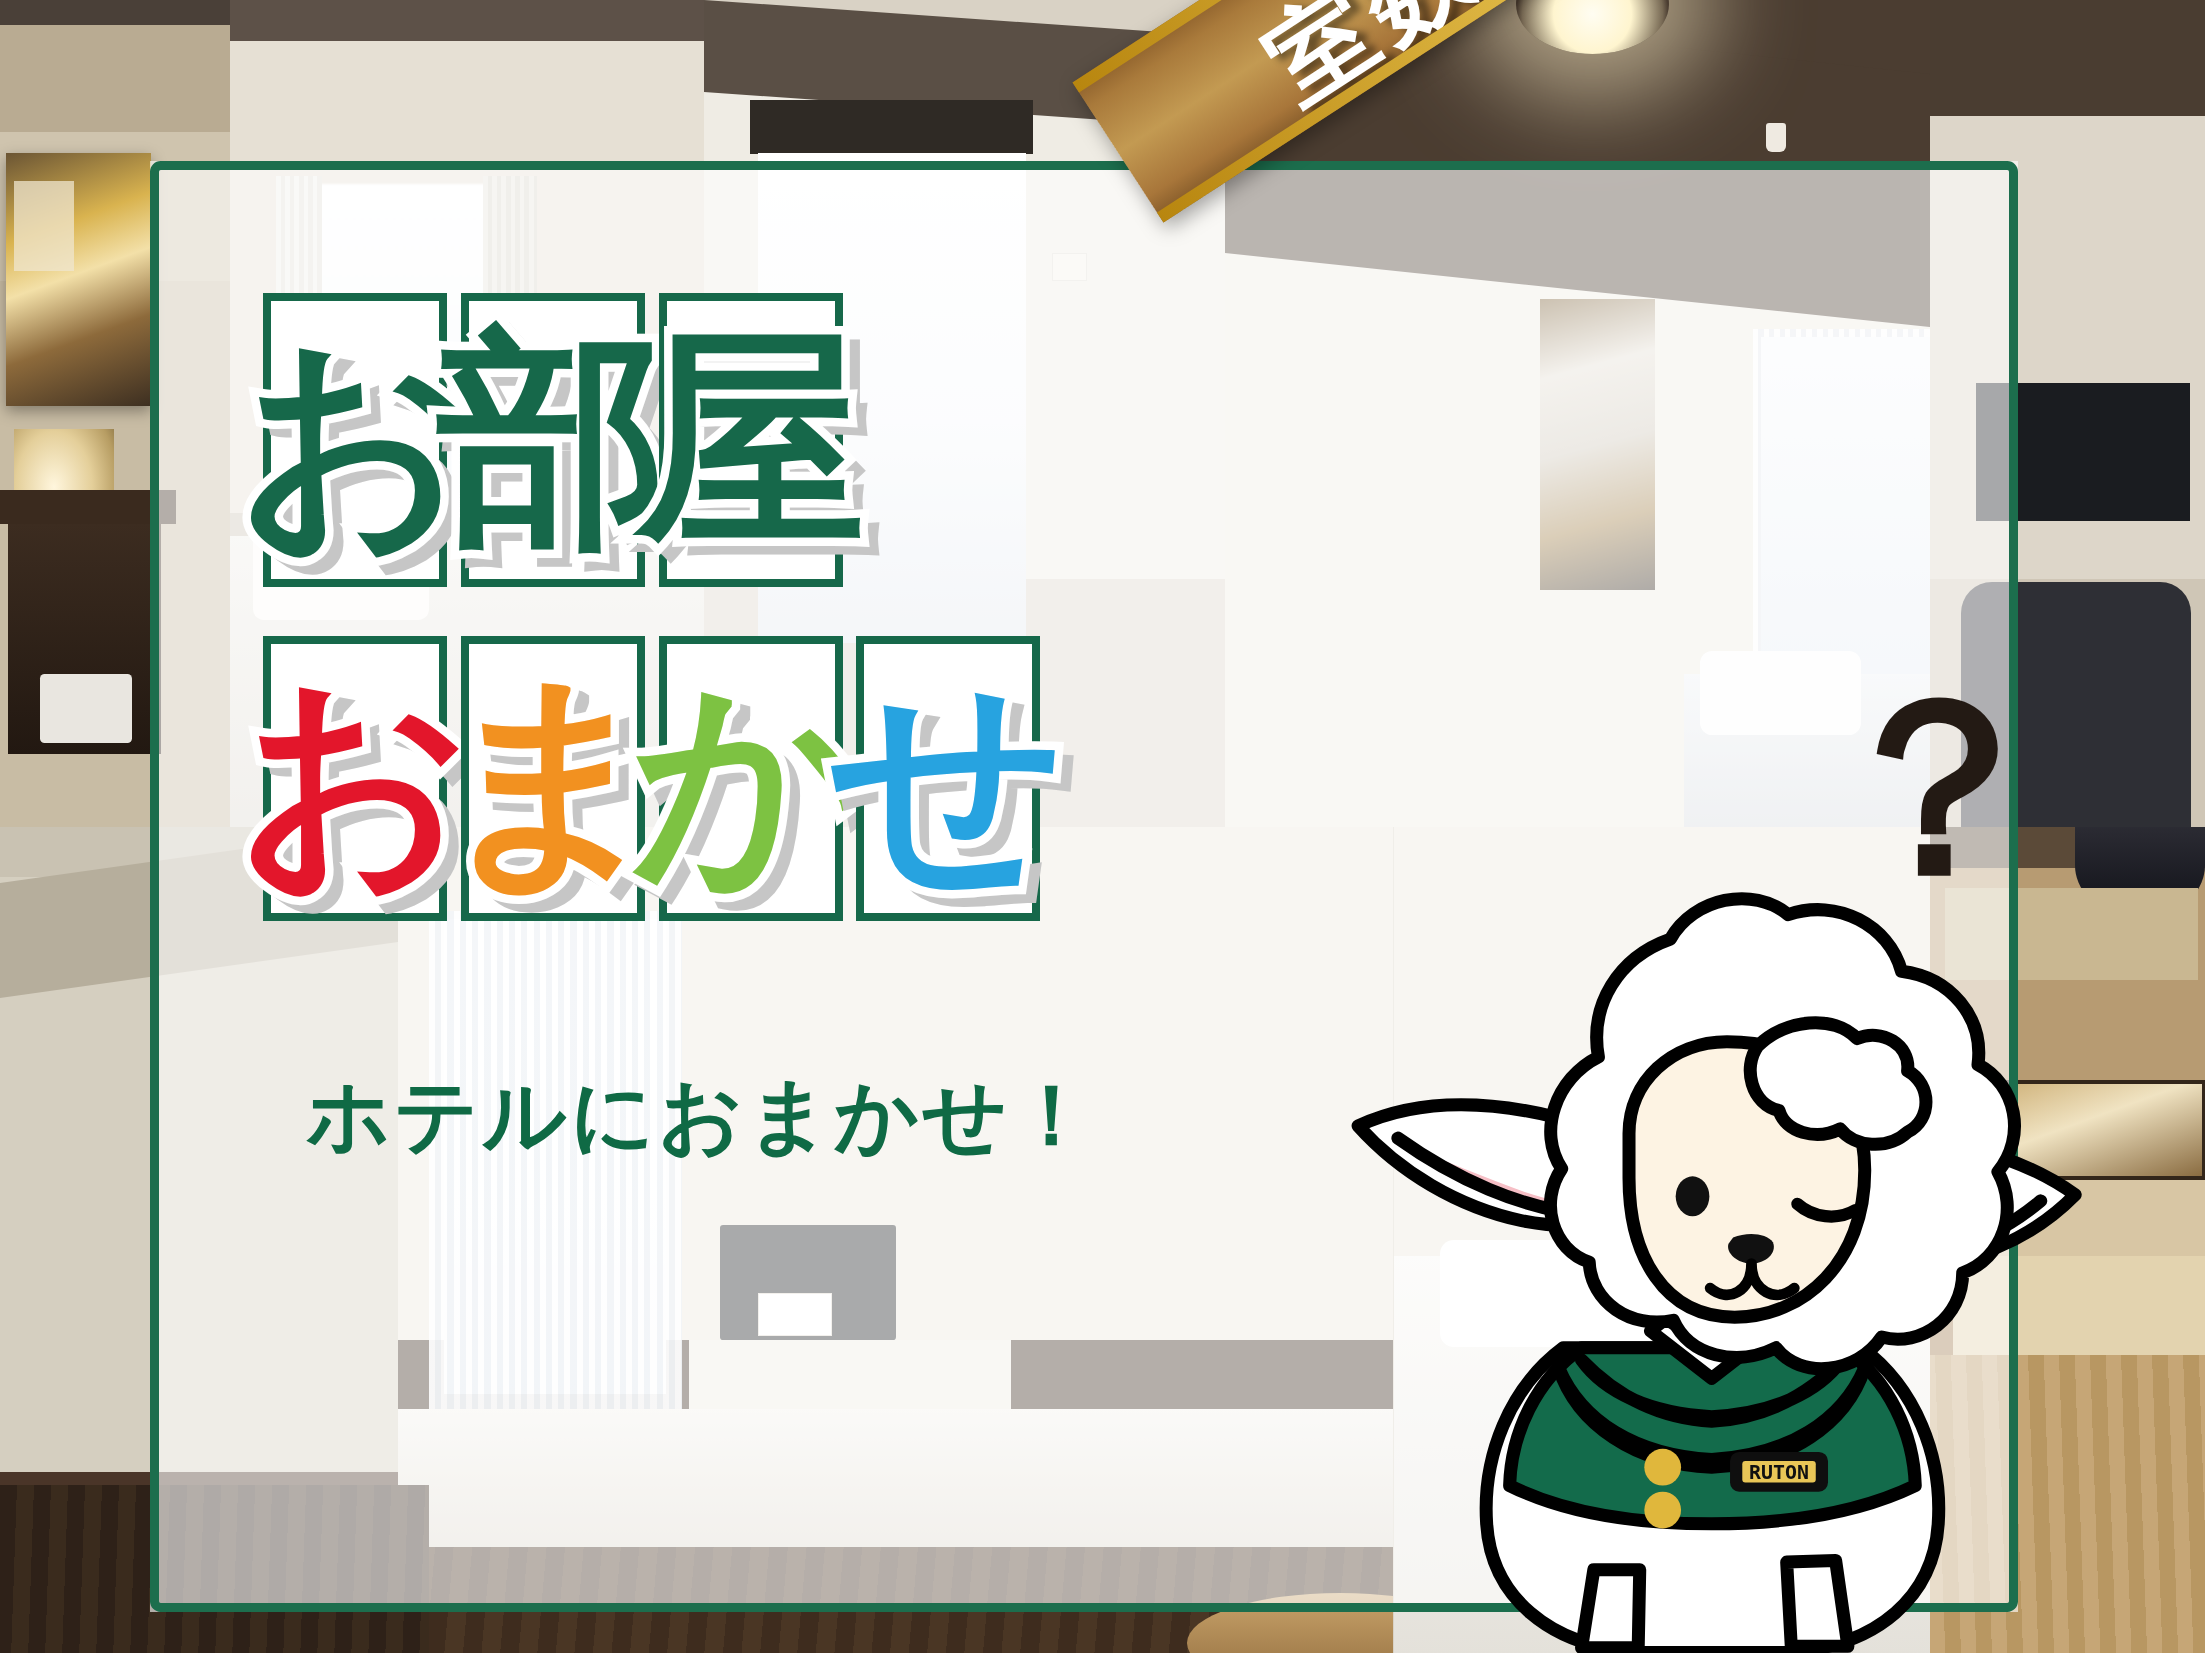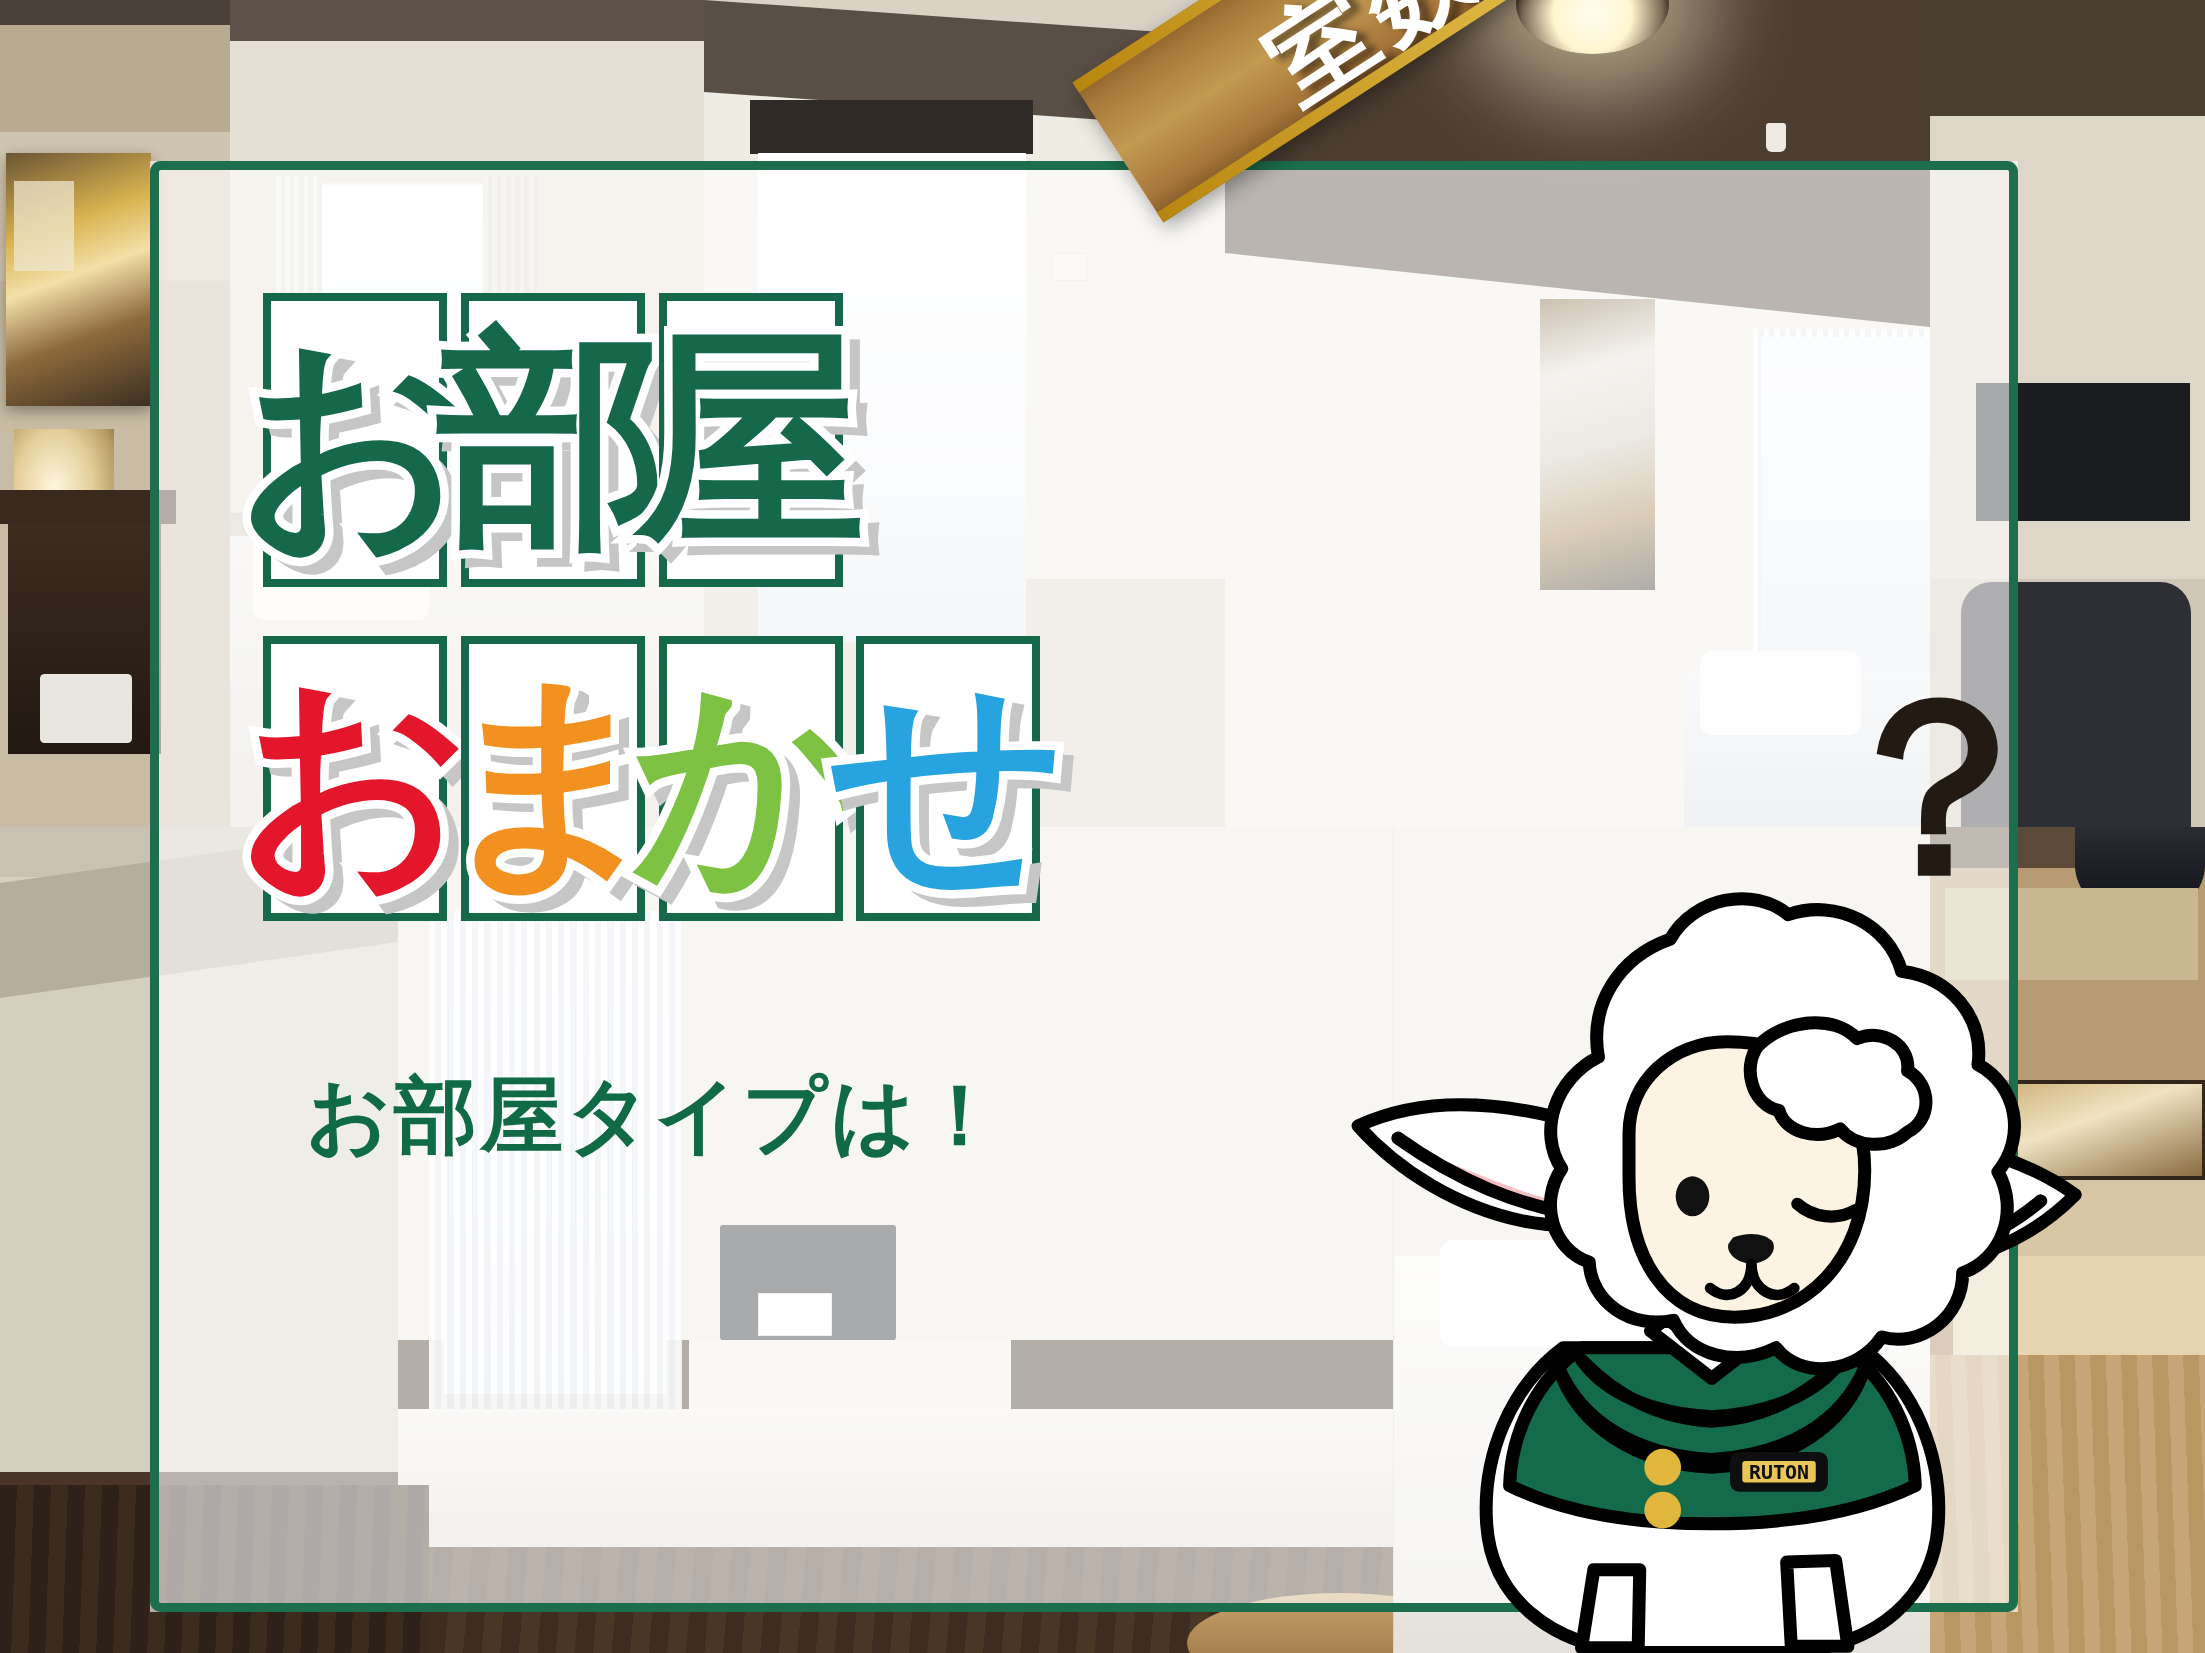--- a/index.html
+++ b/index.html
@@ -303,21 +303,21 @@
         <span class="shadow">せ</span>
         <span class="white">せ</span>
         <span class="fill" style="--c:#27a3e0">せ</span>
       </div>
     </div>
   </div>
 
   <div class="qmark">？</div>
 
   <div class="tagline">
-    <div>お部屋タイプは！</div>
+    <div>ホテルにおまかせ！</div>
   </div>
 
   <div class="mascot">
     <svg viewBox="0 0 1010 1100" width="773" height="842">
       <g stroke="#000" stroke-width="17" stroke-linecap="round" stroke-linejoin="round">
 
         <path fill="#ffffff" d="M302 400 C215 378 120 372 38 410 C92 470 168 516 252 534 C312 546 366 540 404 520 Z"></path>
         <path fill="#f6bfc6" stroke-width="0" d="M90 426 C152 470 214 502 278 516 C318 524 358 524 390 514 C340 520 290 510 238 490 C180 468 128 448 90 426 Z"></path>
         <path fill="none" d="M90 426 C160 476 250 520 348 528"></path>
 

